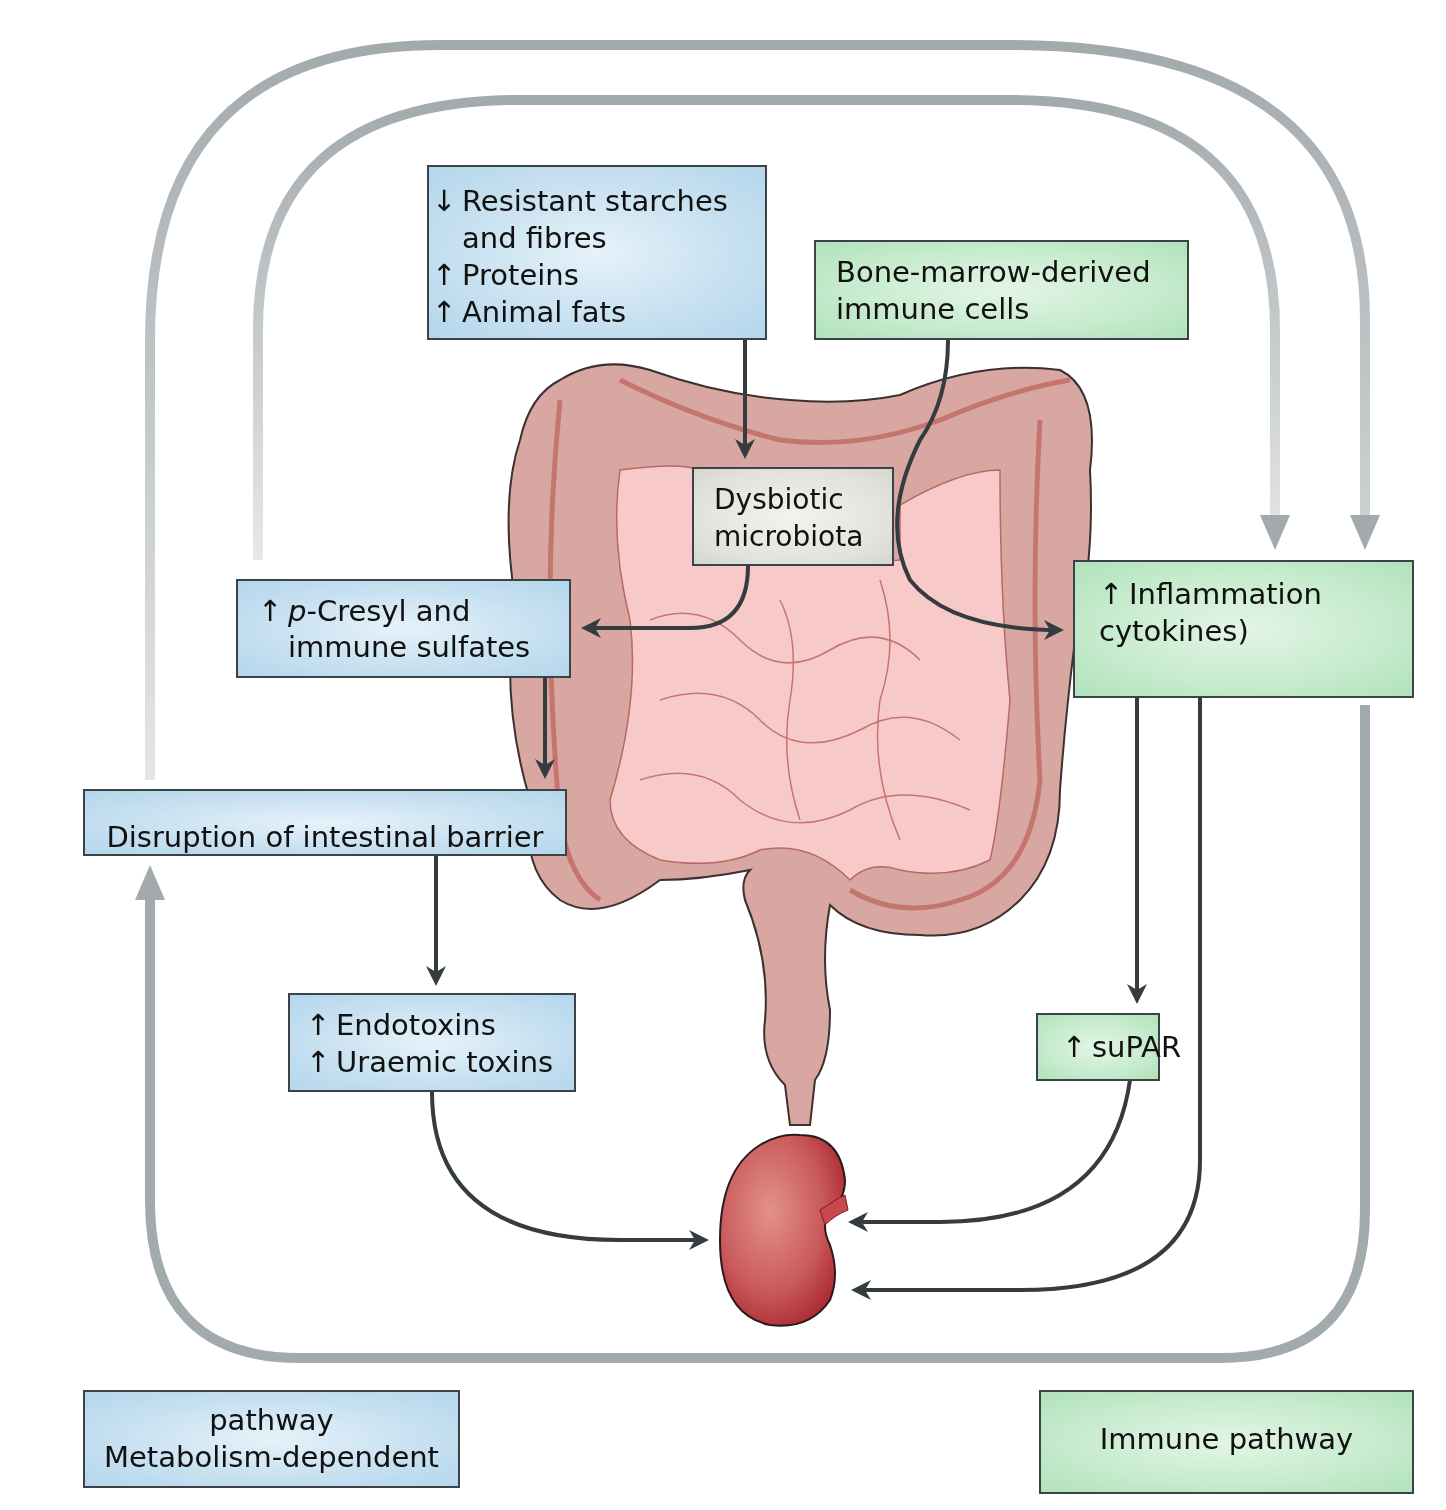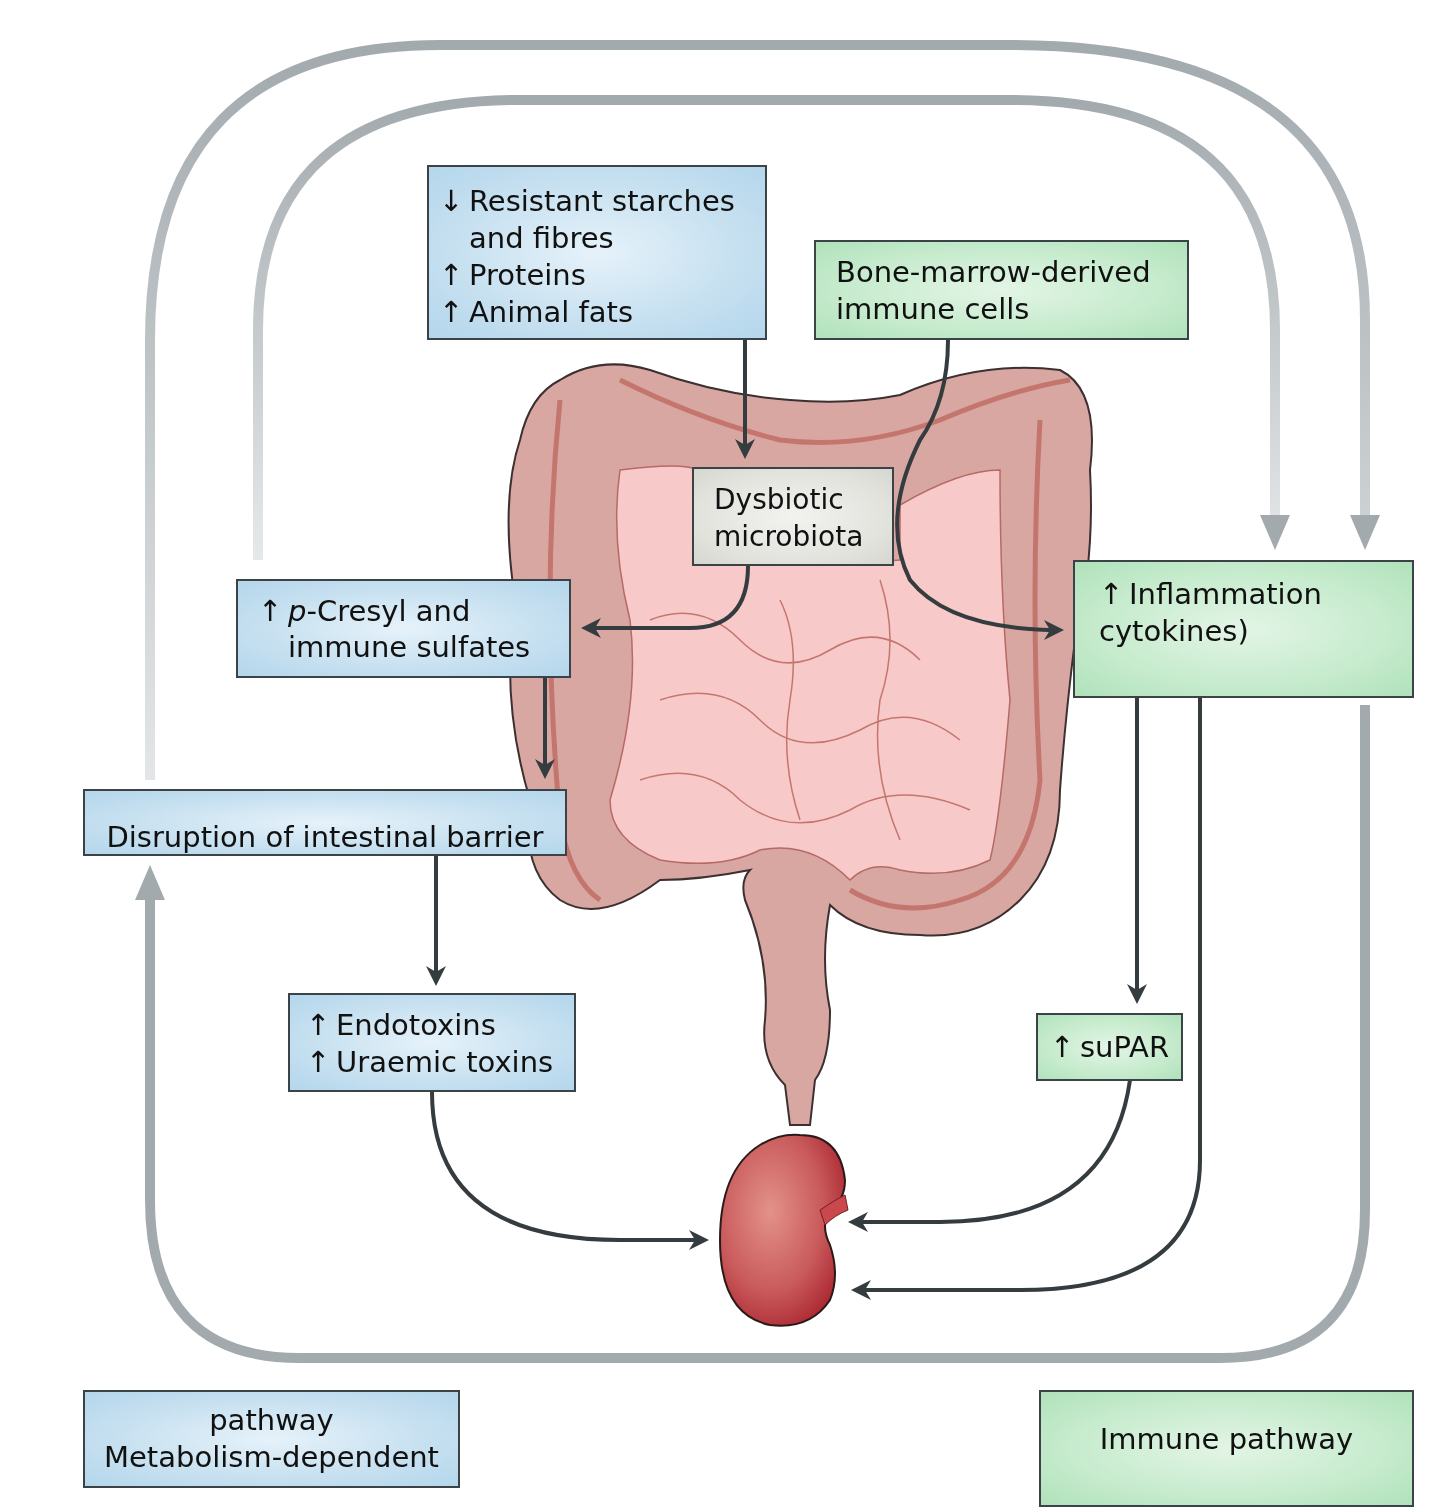--- a/index.html
+++ b/index.html
@@ -83,21 +83,21 @@
     <path d="M748,566 Q748,628 690,628 L585,628" marker-end="url(#ah-dark)"></path>
     <path d="M545,678 L545,775" marker-end="url(#ah-dark)"></path>
     <path d="M436,856 L436,982" marker-end="url(#ah-dark)"></path>
     <path d="M432,1092 Q432,1240 620,1240 L705,1240" marker-end="url(#ah-dark)"></path>
     <path d="M1137,698 L1137,1000" marker-end="url(#ah-dark)"></path>
     <path d="M1130,1080 Q1110,1222 940,1222 L852,1222" marker-end="url(#ah-dark)"></path>
     <path d="M1200,698 L1200,1160 Q1200,1290 1020,1290 L855,1290" marker-end="url(#ah-dark)"></path>
   </g>
 </svg>
 
-<div class="box blue" style="left:427px; top:165px; width:340px; height:175px; padding:16px 10px;">
+<div class="box blue" style="left:427px; top:165px; width:340px; height:175px; padding:16px 3px;">
   <span class="line"><span class="arr">↓</span><span>Resistant starches</span></span>
   <span class="line indent"><span>and fibres</span></span>
   <span class="line"><span class="arr">↑</span><span>Proteins</span></span>
   <span class="line"><span class="arr">↑</span><span>Animal fats</span></span>
 </div>
 
 <div class="box green" style="left:814px; top:240px; width:375px; height:100px; padding:12px 20px;">
   <span class="line">Bone-marrow-derived</span>
   <span class="line">immune cells</span>
 </div>
@@ -119,24 +119,24 @@
 
 <div class="box blue" style="left:83px; top:789px; width:484px; height:67px; padding:28px 0; text-align:center;">
   <span class="line">Disruption of intestinal barrier</span>
 </div>
 
 <div class="box blue" style="left:288px; top:993px; width:288px; height:99px; padding:12px 16px;">
   <span class="line"><span class="arr">↑</span><span>Endotoxins</span></span>
   <span class="line"><span class="arr">↑</span><span>Uraemic toxins</span></span>
 </div>
 
-<div class="box green" style="left:1036px; top:1013px; width:147px; height:68px; padding:14px 12px;">
+<div class="box green" style="left:1036px; top:1013px; width:124px; height:68px; padding:14px 24px;">
   <span class="line"><span class="arr">↑</span><span>suPAR</span></span>
 </div>
 
 <div class="box blue" style="left:83px; top:1390px; width:377px; height:98px; padding:10px 0; text-align:center;">
   <span class="line">pathway</span>
   <span class="line">Metabolism-dependent</span>
 </div>
 
-<div class="box green" style="left:1039px; top:1390px; width:375px; height:117px; padding:29px 0; text-align:center;">
+<div class="box green" style="left:1039px; top:1390px; width:375px; height:104px; padding:29px 0; text-align:center;">
   <span class="line">Immune pathway</span>
 </div>
 
 </body></html>

